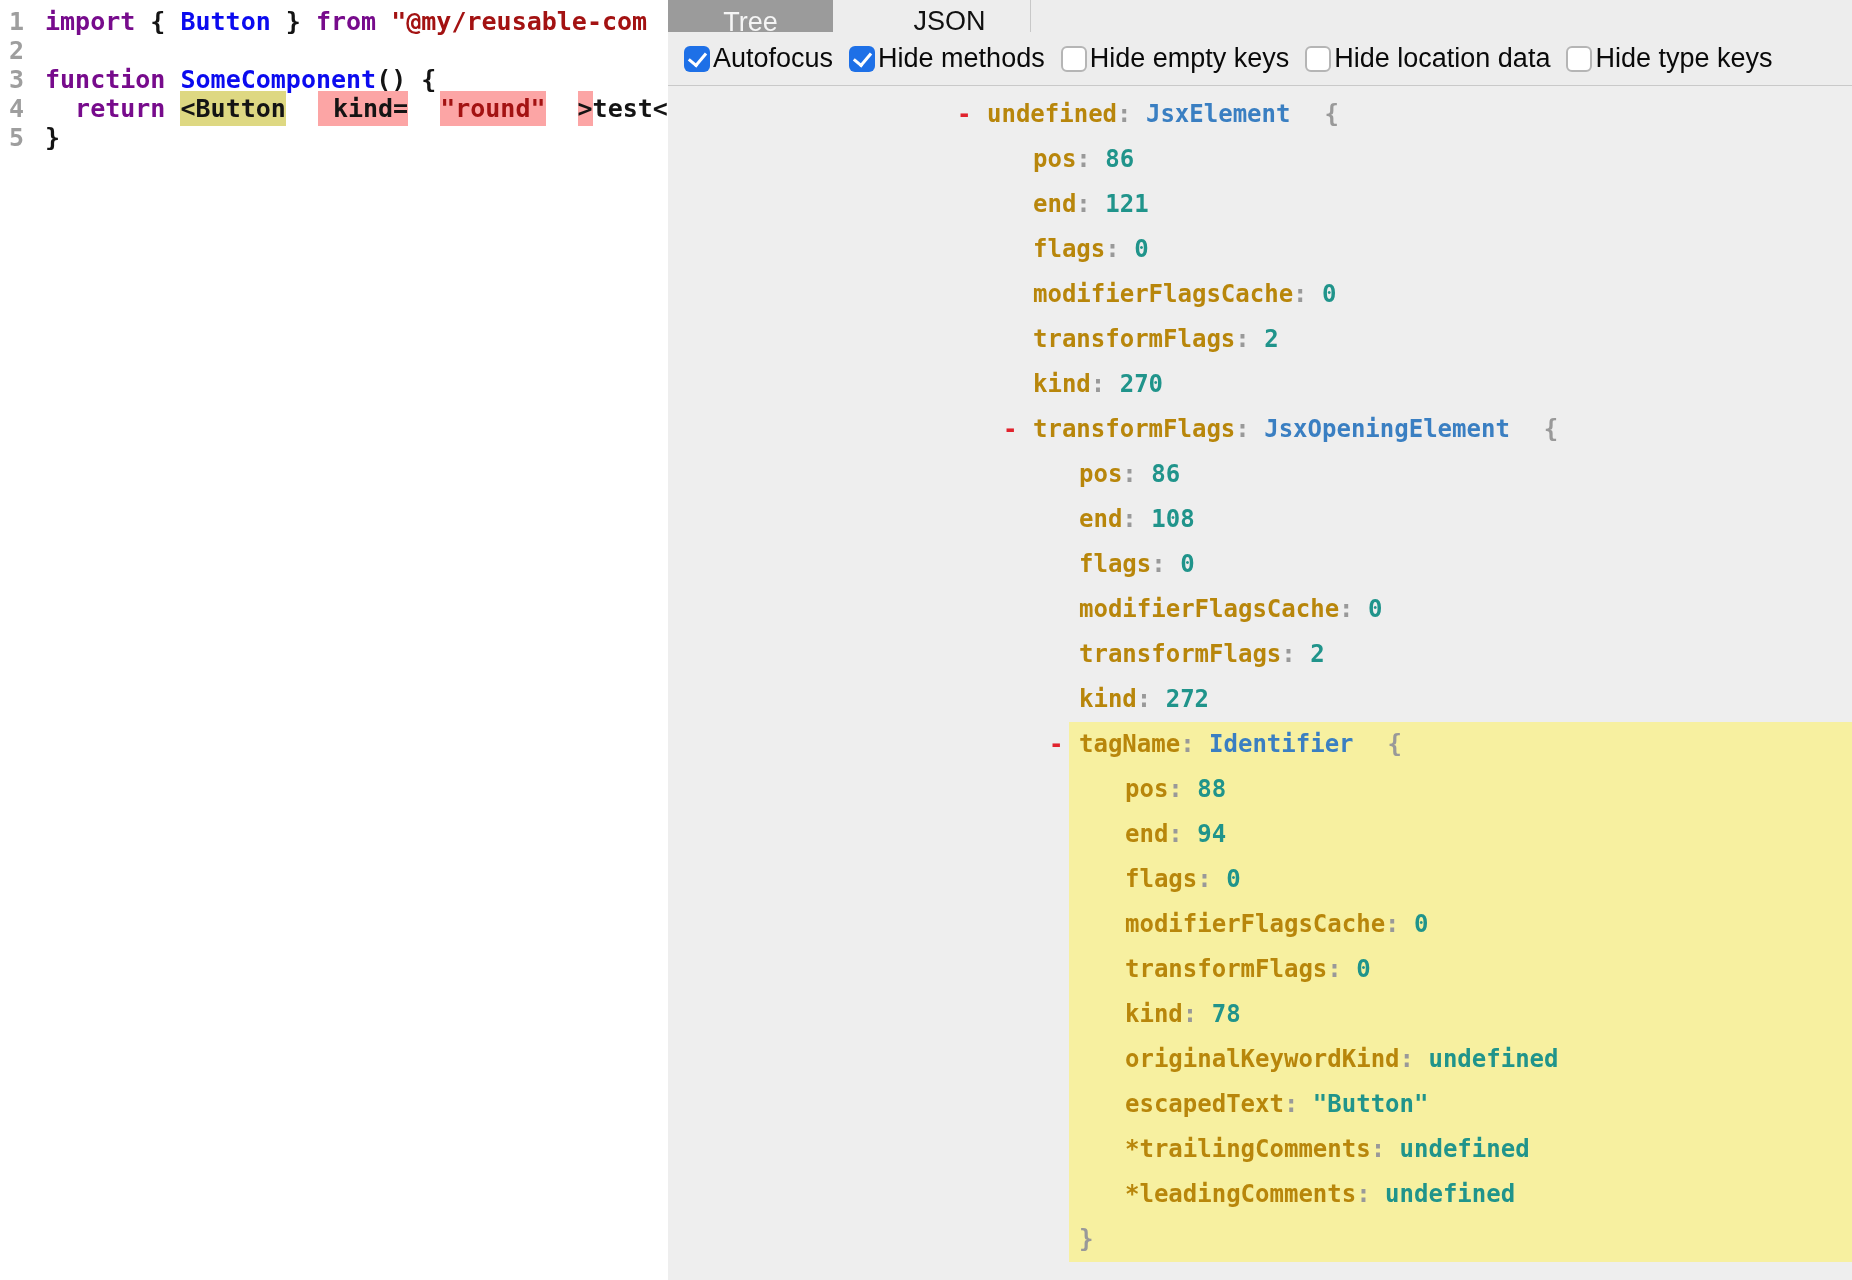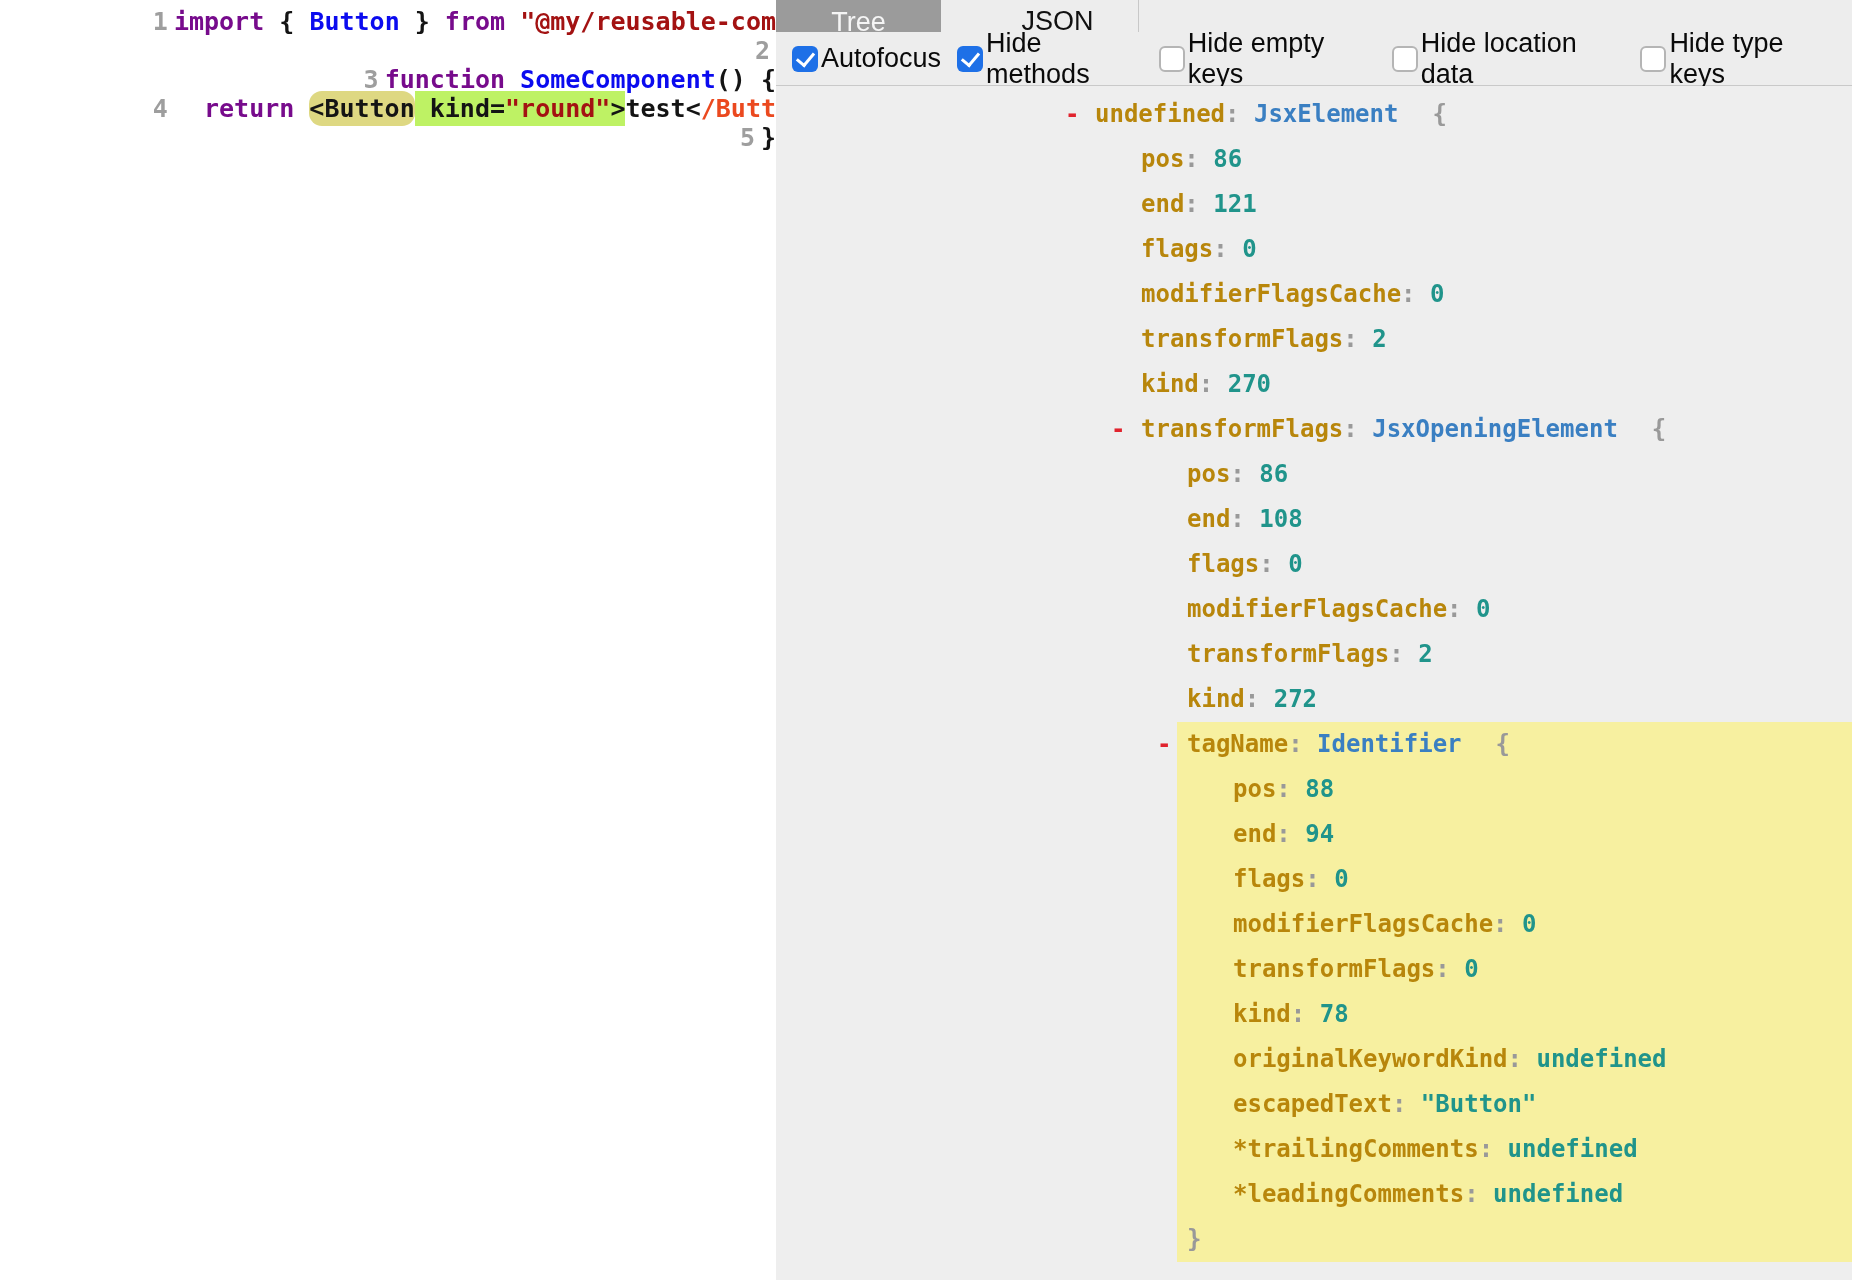--- a/index.html
+++ b/index.html
@@ -1,31 +1,31 @@
 <!DOCTYPE html>
 <html><head>
 <meta charset="utf-8">
 <style>
   html,body{margin:0;padding:0;background:#fff;}
   .app{position:relative;width:1852px;height:1280px;overflow:hidden;display:flex;
        font-family:"Liberation Sans",sans-serif;}
 
   
-  .editor{width:776px;flex:none;background:#ffffff;padding-top:7px;overflow:hidden;
-          font-family:"DejaVu Sans Mono",monospace;font-weight:700;font-size:25px;text-align:right;}
+  .editor{width:668px;flex:none;background:#ffffff;padding-top:7px;overflow:hidden;
+          font-family:"DejaVu Sans Mono",monospace;font-weight:700;font-size:25px;}
   .cline{height:29px;line-height:29px;white-space:pre;}
   .ln{display:inline-block;width:30px;padding-left:9px;margin-right:6px;color:#9e9e9e;
       font-weight:700;}
   .c-plain{color:#141414;}
   .c-keyword{color:#770b8c;}
   .c-ident{color:#0b0bef;}
   .c-string{color:#a31212;}
   .c-tagclose{color:#eb491f;}
-  .h-light{background:#bef264;padding:3px 0;}
-  .h-dark{background:#ded882;padding:3px 0;border-radius:13px;}
+  .h-light{background:#fca5a5;padding:3px 0;margin-left:32px;}
+  .h-dark{background:#ded882;padding:3px 0;}
 
   
   .panel{flex:1;min-width:0;background:#eeeeee;display:flex;flex-direction:column;}
 
   .tabbar{height:32px;flex:none;display:flex;
           background:linear-gradient(to bottom,#ededed 43px,#fbfbfb 43px);}
   .tab{height:43px;line-height:43px;text-align:center;font-size:27px;color:#111;
        cursor:default;}
   .tab.active{height:45px;line-height:45px;background:#9b9b9b;color:#f5f5f5;}
   .tab.t-tree{width:165px;}

